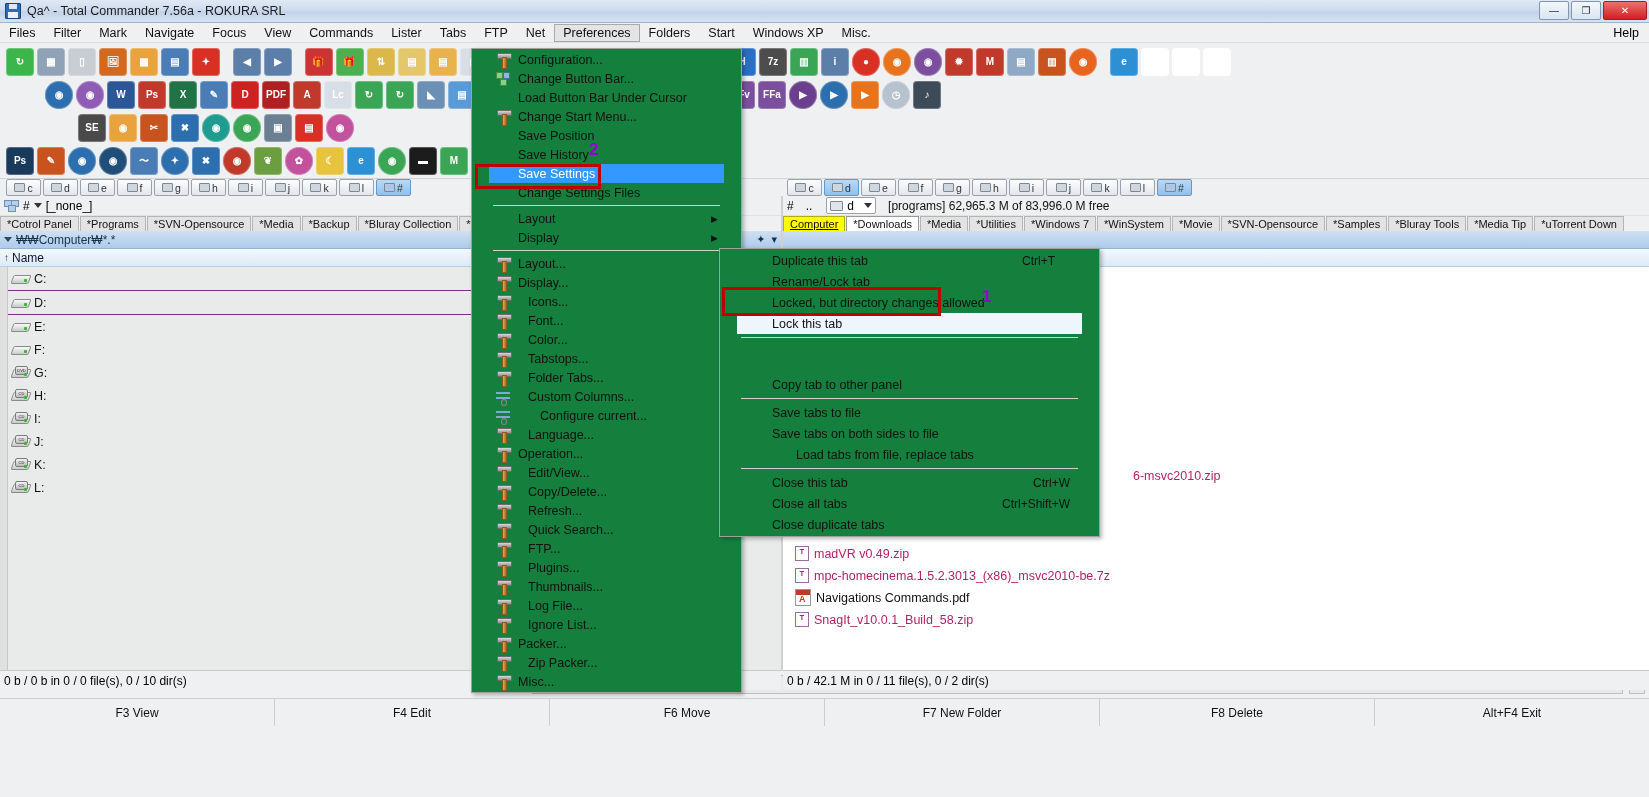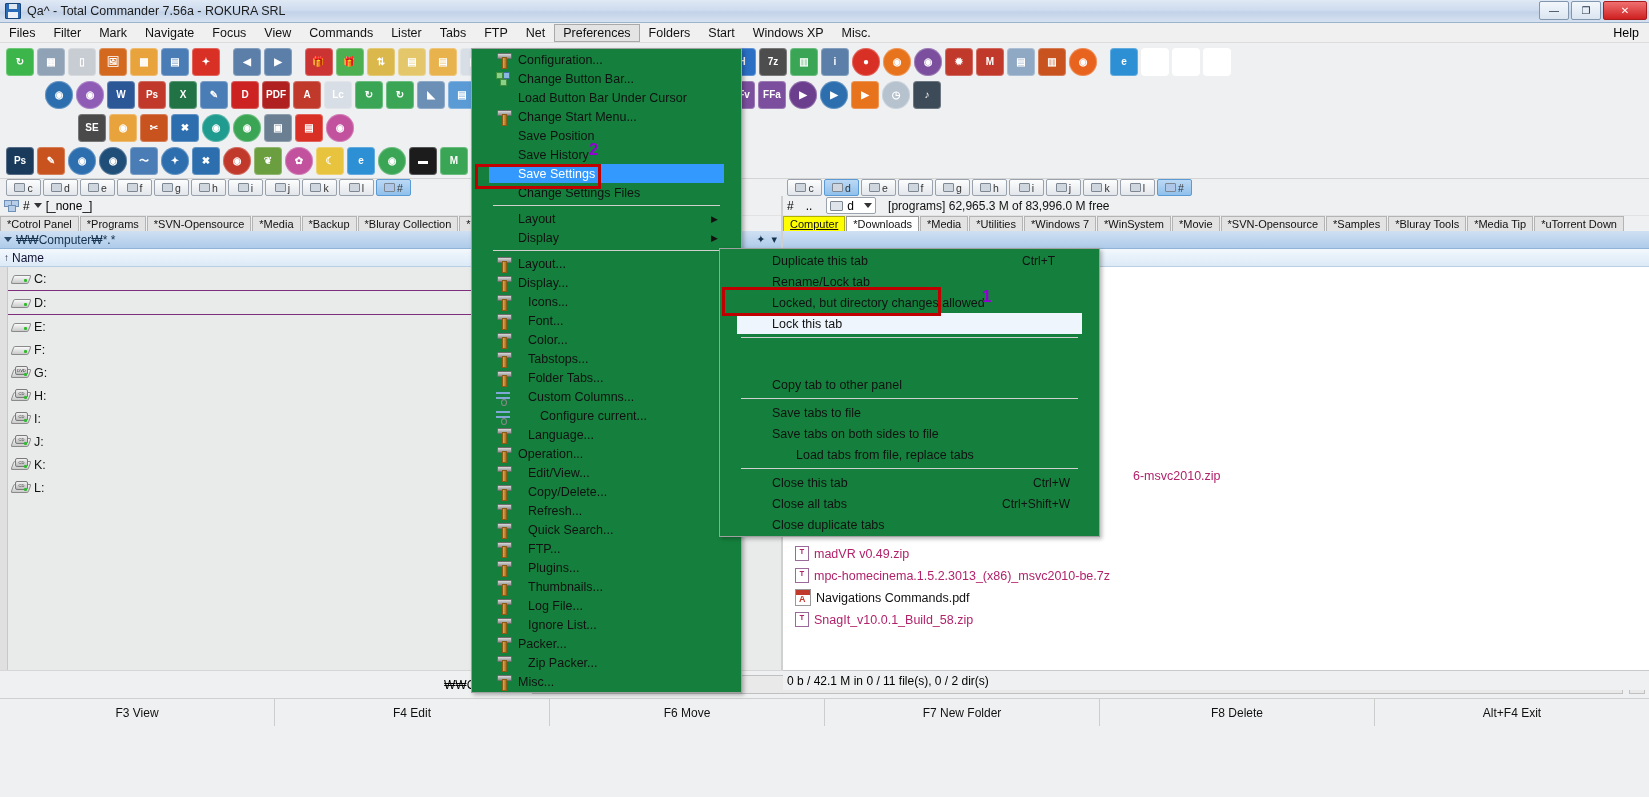--- a/index.html
+++ b/index.html
@@ -742,20 +742,21 @@
           <div class="frow">
             <div class="drvico">
               <div class="body"></div>
               <div class="disc">CD</div>
               <div class="led"></div>
             </div>
             <span>L:</span>
           </div>
         </div>
 
+      <div class="statusline">0 b / 0 b in 0 / 0 file(s), 0 / 10 dir(s)</div>
     </div>
 
     <div class="panel right">
       <div class="pathrow">
         <span>#</span>
         <span style="margin-left:8px;">..</span>
         <div class="drivecombo" style="margin-left:10px;">
           <div class="gl"></div>
           <span>d</span>
           <div class="caret" style="margin-left:6px;"></div>

